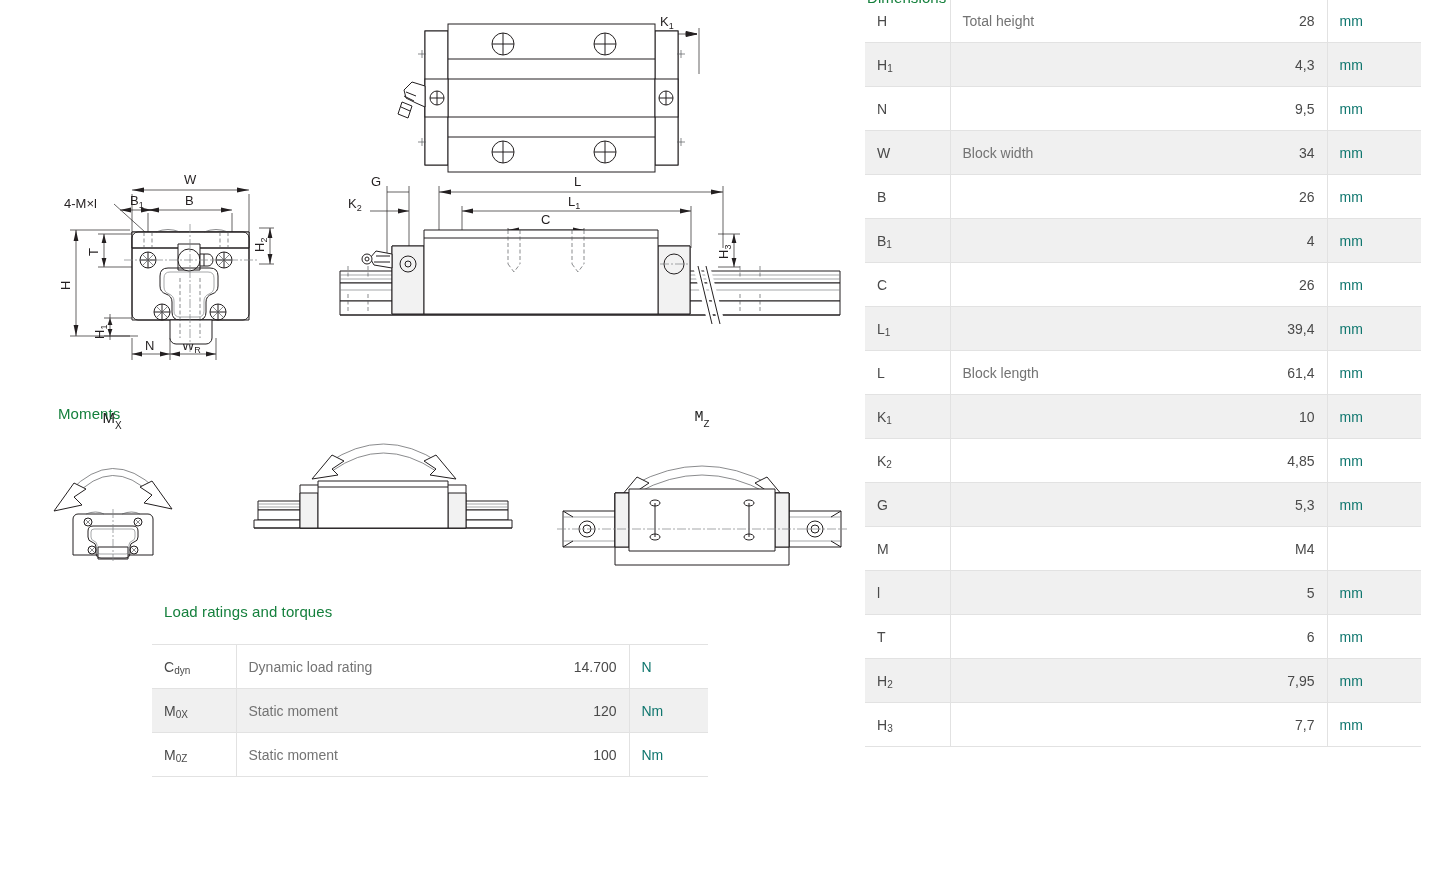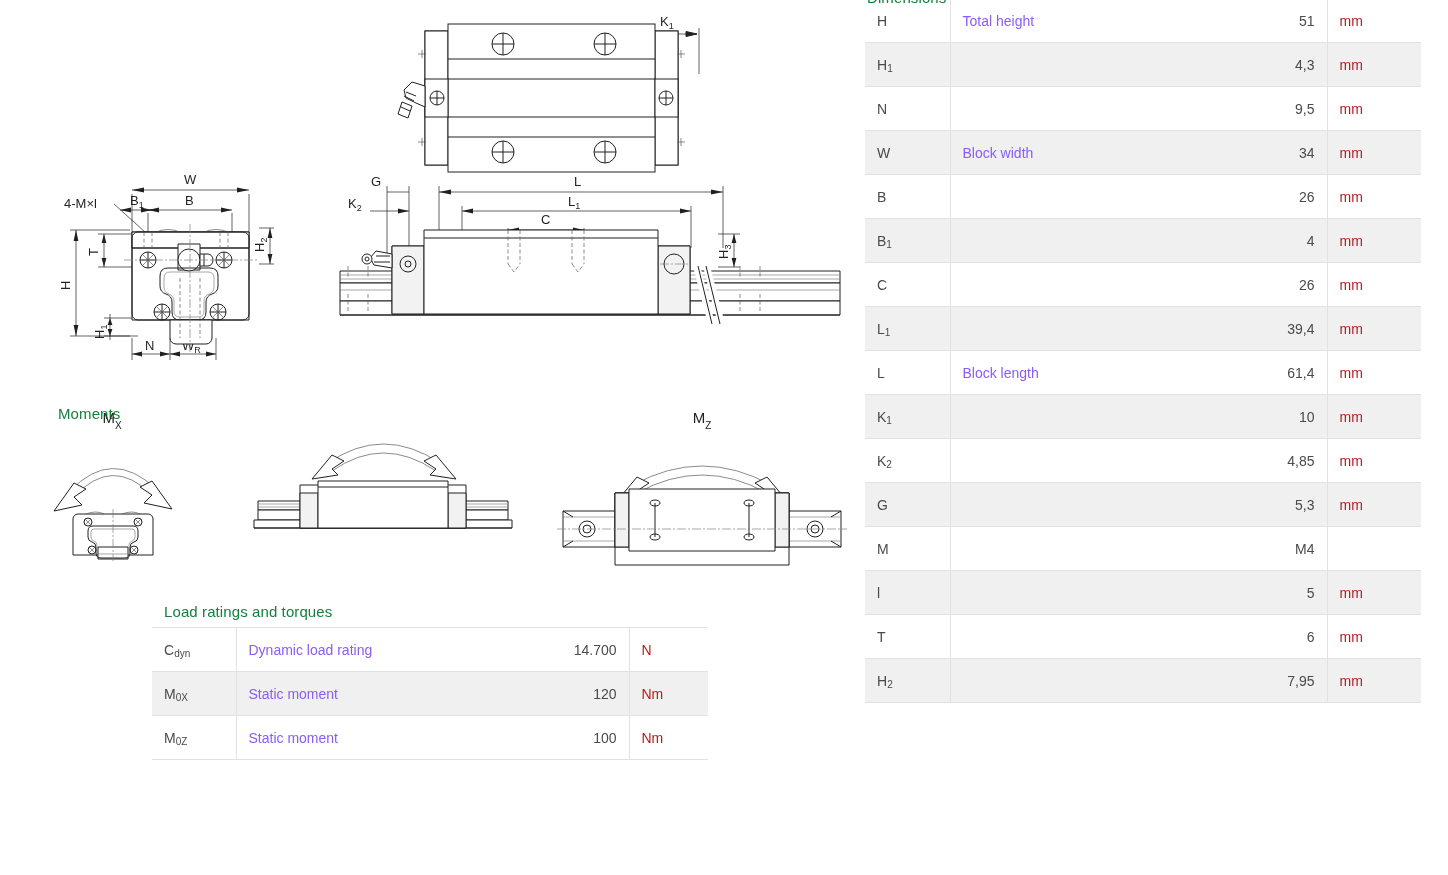--- a/index.html
+++ b/index.html
@@ -35,37 +35,37 @@
   .spec-table td {
     padding: 0 12px;
     border-top: 1px solid #e2e2e2;
     border-bottom: 1px solid #e2e2e2;
     vertical-align: middle;
     font-weight: 400;
     white-space: nowrap;
     overflow: hidden;
   }
   .spec-table td.c-sym   { border-right: 1px solid #e2e2e2; color:#4a4a4a; }
-  .spec-table td.c-desc  { color:#8b5cf6; }
+  .spec-table td.c-desc  { color:#737373; }
   .spec-table td.c-val   { text-align: right; border-right: 1px solid #e2e2e2; color:#4a4a4a; }
-  .spec-table td.c-unit  { color:#b91c1c; }
+  .spec-table td.c-unit  { color:#0f766e; }
   .spec-table sub { font-size: 10px; vertical-align: baseline; position: relative; bottom: -2px; }
 
   
   #dimensions-panel { position:absolute; left:865px; top:-2px; width:556px; }
   #dimensions-panel .sec-head { position:absolute; top:-9px; left:2px; }
   #dimensions-table col.s { width: 85px; }
   #dimensions-table col.d { width: 275px; }
   #dimensions-table col.v { width: 102px; }
   #dimensions-table col.u { width: 94px; }
 
   
   #loads-panel { position:absolute; left:152px; top:603px; width:556px; }
   #loads-panel .sec-head { position:absolute; top:0px; left:12px; }
-  #loads-table { margin-top: 24px; }
+  #loads-table { margin-top: 41px; }
   #loads-table col.s { width: 84px; }
   #loads-table col.d { width: 277px; }
   #loads-table col.v { width: 116px; }
   #loads-table col.u { width: 79px; }
 
   
   .draw { position: absolute; }
   #drawing-top   { left: 392px;  top: 6px;   }
   #drawing-front { left: 52px;   top: 168px; }
   #drawing-side  { left: 340px;  top: 166px; }
@@ -429,21 +429,21 @@
 
         <path class="fillw" d="M48,76 h166 v43 h-166 z"></path>
         <path class="fillg" d="M48,84 h18 v35 h-18 z"></path>
         <path class="fillg" d="M196,84 h18 v35 h-18 z"></path>
         <path class="fillw" d="M66,72 h130 v47 h-130 z"></path>
         <line class="ln" x1="66" y1="78" x2="196" y2="78"></line>
       </svg>
     </div>
 
     <div class="moment-fig" id="moment-mz">
-      <div class="moment-label" style="width:290px;">M<sub>Z</sub></div>
+      <div class="moment-label" style="width:290px;font-family:Liberation Mono, monospace;">M<sub>Z</sub></div>
       <svg width="290" height="118" viewBox="0 0 290 118">
         <path class="ln-thin" d="M76,56 Q145,18 214,56"></path>
         <path class="ln-thin" d="M80,64 Q145,28 210,64"></path>
         <polygon class="arrowpoly" points="80,48 60,72 86,68 80,62 92,54"></polygon>
         <polygon class="arrowpoly" points="210,48 230,72 204,68 210,62 198,54"></polygon>
 
         <path class="fillw" d="M6,82 h278 v36 h-278 z"></path>
         <path class="ln-gray" d="M6,88 h278 M6,112 h278"></path>
         <path class="ln" d="M6,82 L16,88 M284,82 L274,88 M6,118 L16,112 M284,118 L274,112"></path>
 
@@ -511,21 +511,21 @@
       <colgroup>
           <col class="s">
           <col class="d">
           <col class="v">
           <col class="u">
         </colgroup>
       <tbody>
           <tr>
             <td class="c-sym">H</td>
             <td class="c-desc">Total height</td>
-            <td class="c-val">51</td>
+            <td class="c-val">28</td>
             <td class="c-unit">mm</td>
           </tr>
           <tr>
             <td class="c-sym">H<sub>1</sub></td>
             <td class="c-desc"></td>
             <td class="c-val">4,3</td>
             <td class="c-unit">mm</td>
           </tr>
           <tr>
             <td class="c-sym">N</td>
@@ -604,17 +604,23 @@
             <td class="c-desc"></td>
             <td class="c-val">6</td>
             <td class="c-unit">mm</td>
           </tr>
           <tr>
             <td class="c-sym">H<sub>2</sub></td>
             <td class="c-desc"></td>
             <td class="c-val">7,95</td>
             <td class="c-unit">mm</td>
           </tr>
+          <tr>
+            <td class="c-sym">H<sub>3</sub></td>
+            <td class="c-desc"></td>
+            <td class="c-val">7,7</td>
+            <td class="c-unit">mm</td>
+          </tr>
         </tbody>
     </table>
   </div>
 
 </div>
 
 </body></html>

